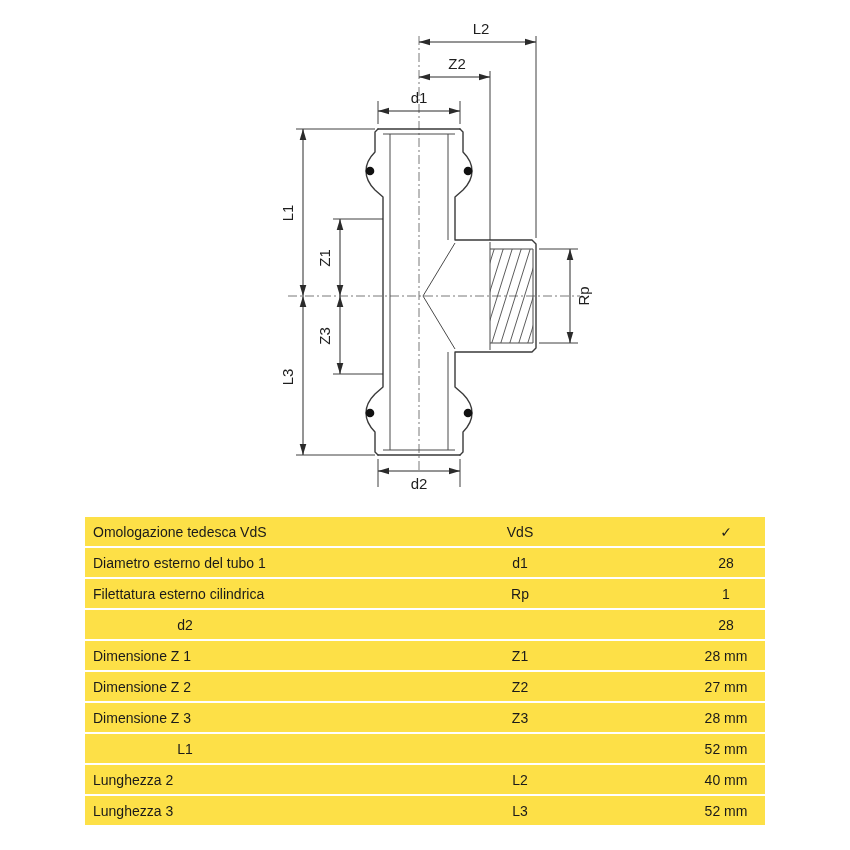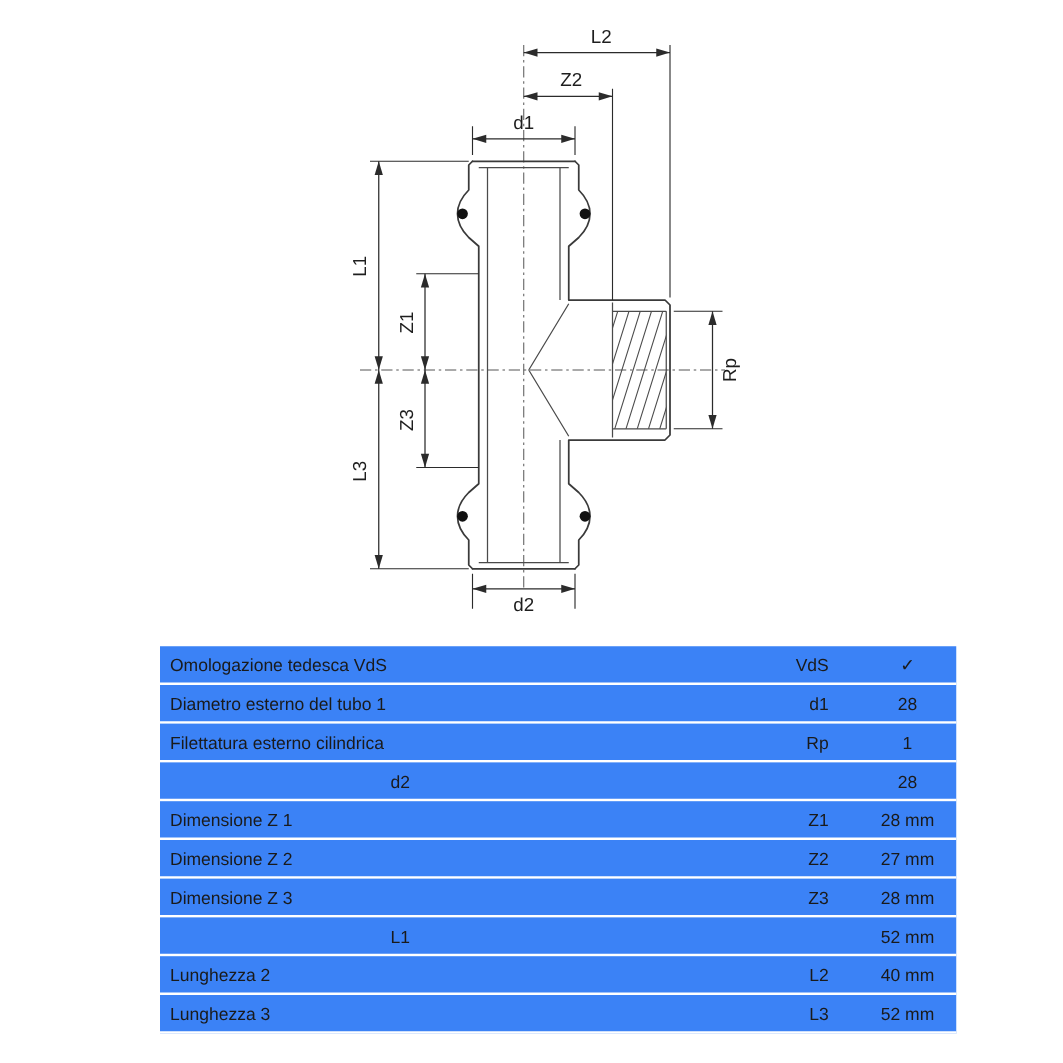--- a/index.html
+++ b/index.html
@@ -7,24 +7,24 @@
   .page{position:relative;width:850px;height:850px;background:#fff;overflow:hidden;}
   .diagram-wrap{position:absolute;top:0;left:0;width:850px;height:516px;}
   svg text{font-family:"Liberation Sans",sans-serif;font-size:15px;fill:#1e1e1e;}
   .contour{stroke:#3a3a3a;stroke-width:1.4;fill:none;stroke-linejoin:round;stroke-linecap:round;}
   .thin{stroke:#4a4a4a;stroke-width:1;fill:none;}
   .hatch{stroke:#4a4a4a;stroke-width:0.9;fill:none;}
   .cl{stroke:#555;stroke-width:0.8;fill:none;stroke-dasharray:9 3 2 3;}
   .ext{stroke:#2b2b2b;stroke-width:0.9;fill:none;}
   .dim{stroke:#2b2b2b;stroke-width:1;fill:none;}
   .spec-table{position:absolute;top:517px;left:85px;width:680px;}
-  .spec-row{display:flex;align-items:center;height:29px;background:#3b82f6;
-            border-bottom:2px solid #ffffff;font-size:14px;color:#1a1a1a;margin-left:43px;}
+  .spec-row{display:flex;align-items:center;height:29px;background:#fde047;
+            border-bottom:2px solid #ffffff;font-size:14px;color:#1a1a1a;}
   .c1{width:327px;padding-left:8px;white-space:nowrap;overflow:hidden;}
-  .c2{width:200px;text-align:right;}
+  .c2{width:200px;text-align:center;}
   .sp{flex:1;}
   .c3{width:78px;text-align:center;}
 </style>
 </head>
 <body>
 
 <div class="page">
 
   <div class="diagram-wrap">
     <svg width="850" height="516" viewBox="0 0 850 516">

